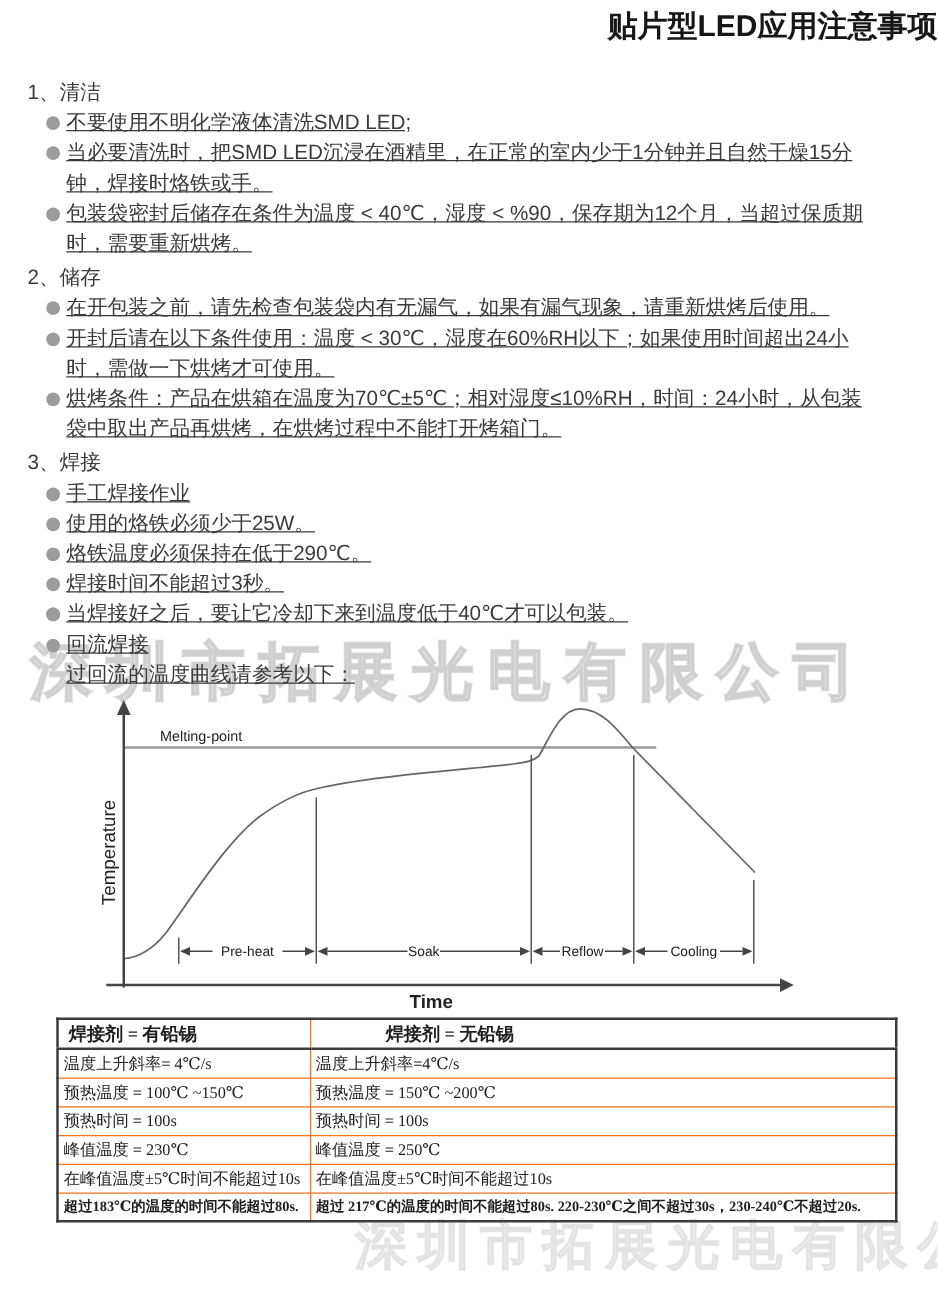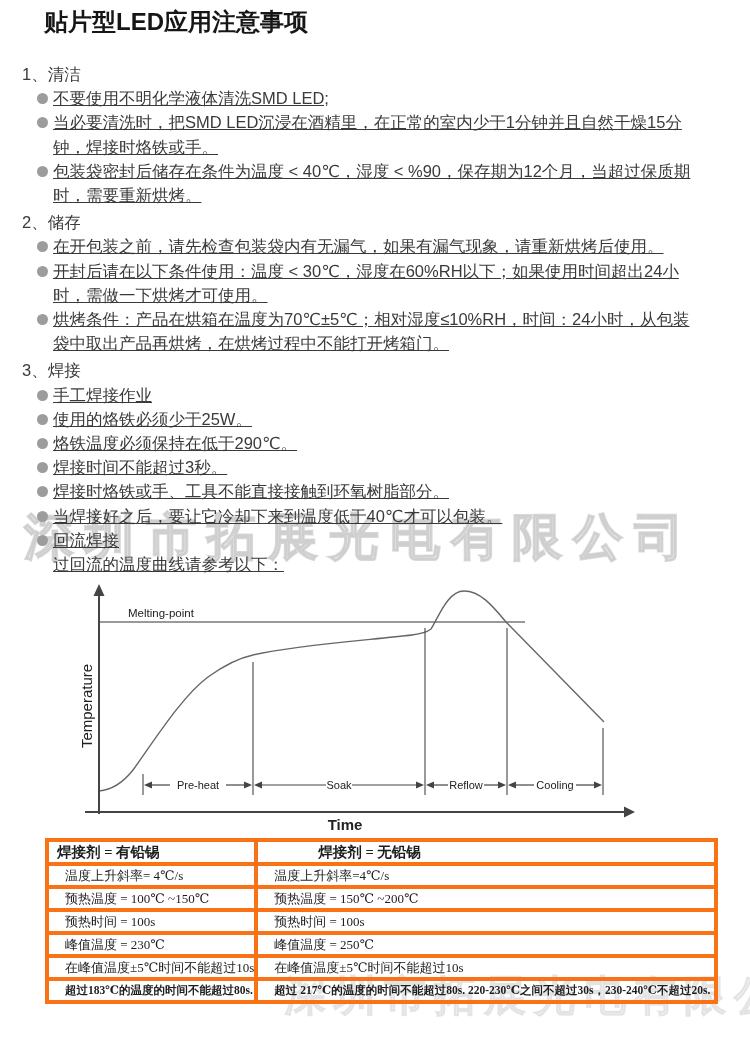--- a/index.html
+++ b/index.html
@@ -14,22 +14,22 @@
   .wm {
     position:absolute; white-space:nowrap; font-weight:700; pointer-events:none;
     font-family:"Liberation Sans","DejaVu Sans",sans-serif;
   }
   .wm1 { left:24px; top:504px; font-size:50px; letter-spacing:11px;
          color:rgba(140,140,140,0.16); -webkit-text-stroke:1.5px rgba(140,140,140,0.30); }
   .wm2 { left:284px; top:968px; font-size:42px; letter-spacing:8px;
          color:rgba(140,140,140,0.10); -webkit-text-stroke:1px rgba(140,140,140,0.16); }
   .content { position:relative; z-index:1; }
   .page-title {
-    padding-top:7px; text-align:left;
-    font-size:24px; line-height:30px; font-weight:700; color:#161616;padding-left:44px;
+    padding-top:7px; text-align:right;
+    font-size:24px; line-height:30px; font-weight:700; color:#161616;
   }
   .sections { margin:25px 0 0 22px; width:680px; font-size:16.5px; line-height:24.2px; }
   .sec { margin-top:3px; }
   .sec:first-child { margin-top:0; }
   .sec-h { font-size:16.5px; color:#3a3a3a; }
   .bullets { margin-left:16px; }
   .b-item { position:relative; padding-left:15px;text-decoration:underline; }
   .dot {
     position:absolute; left:-1px; top:7px; width:11px; height:11px;
     border-radius:50%; background:#9c9c9c;
@@ -39,28 +39,28 @@
   .chart svg { display:block; }
   .chart text { font-family:"Liberation Sans","DejaVu Sans",sans-serif; fill:#222; }
   table.solder {
     margin:2px 0 0 45px; width:673px; border-collapse:collapse;
     background:transparent;
     border:2px solid #3c3c3c;
     font-family:"Liberation Serif","DejaVu Serif",serif;
     color:#1d1d1d;
   }
   table.solder th, table.solder td {
-    border:4px solid #f97316; white-space:nowrap; overflow:hidden;
+    border:1px solid #f97316; white-space:nowrap; overflow:hidden;
   }
   table.solder th {
     height:24px; font-size:14.5px; font-weight:700; text-align:left;
     padding-left:8px; border-bottom:2px solid #3c3c3c;
   }
   table.solder th.c2 { padding-left:60px; }
-  table.solder td { height:23px; font-size:13px; padding-left:16px;margin-top:35px; }
+  table.solder td { height:23px; font-size:13px; padding-left:4px;margin-top:35px; }
   table.solder col.c1 { width:202px; }
   table.solder tr.small td { font-size:11.5px;font-weight:bold; }
 </style>
 </head>
 <body>
 
 <div class="page">
 
   <div class="wm wm1">深圳市拓展光电有限公司</div>
   <div class="wm wm2">深圳市拓展光电有限公司</div>
@@ -88,21 +88,21 @@
         </div>
       </div>
 
       <div class="sec">
         <div class="sec-h"><span>3、</span><span>焊接</span></div>
         <div class="bullets">
           <div class="b-item"><span class="dot"></span><span>手工焊接作业</span></div>
           <div class="b-item"><span class="dot"></span><span>使用的烙铁必须少于25W。</span></div>
           <div class="b-item"><span class="dot"></span><span>烙铁温度必须保持在低于290℃。</span></div>
           <div class="b-item"><span class="dot"></span><span>焊接时间不能超过3秒。</span></div>
-          <div class="b-item"><span class="dot"></span><span>焊接时烙铁或手、工具不能直接接触到环氧树脂部分。</span></div>
+          <div class="b-item"><span class="dot"></span></div>
           <div class="b-item"><span class="dot"></span><span>当焊接好之后，要让它冷却下来到温度低于40℃才可以包装。</span></div>
           <div class="b-item"><span class="dot"></span><span>回流焊接</span></div>
         </div>
         <div class="note">过回流的温度曲线请参考以下：</div>
       </div>
 
     </div>
 
     <div class="chart">
       <svg width="620" height="258" viewBox="0 0 620 258">

